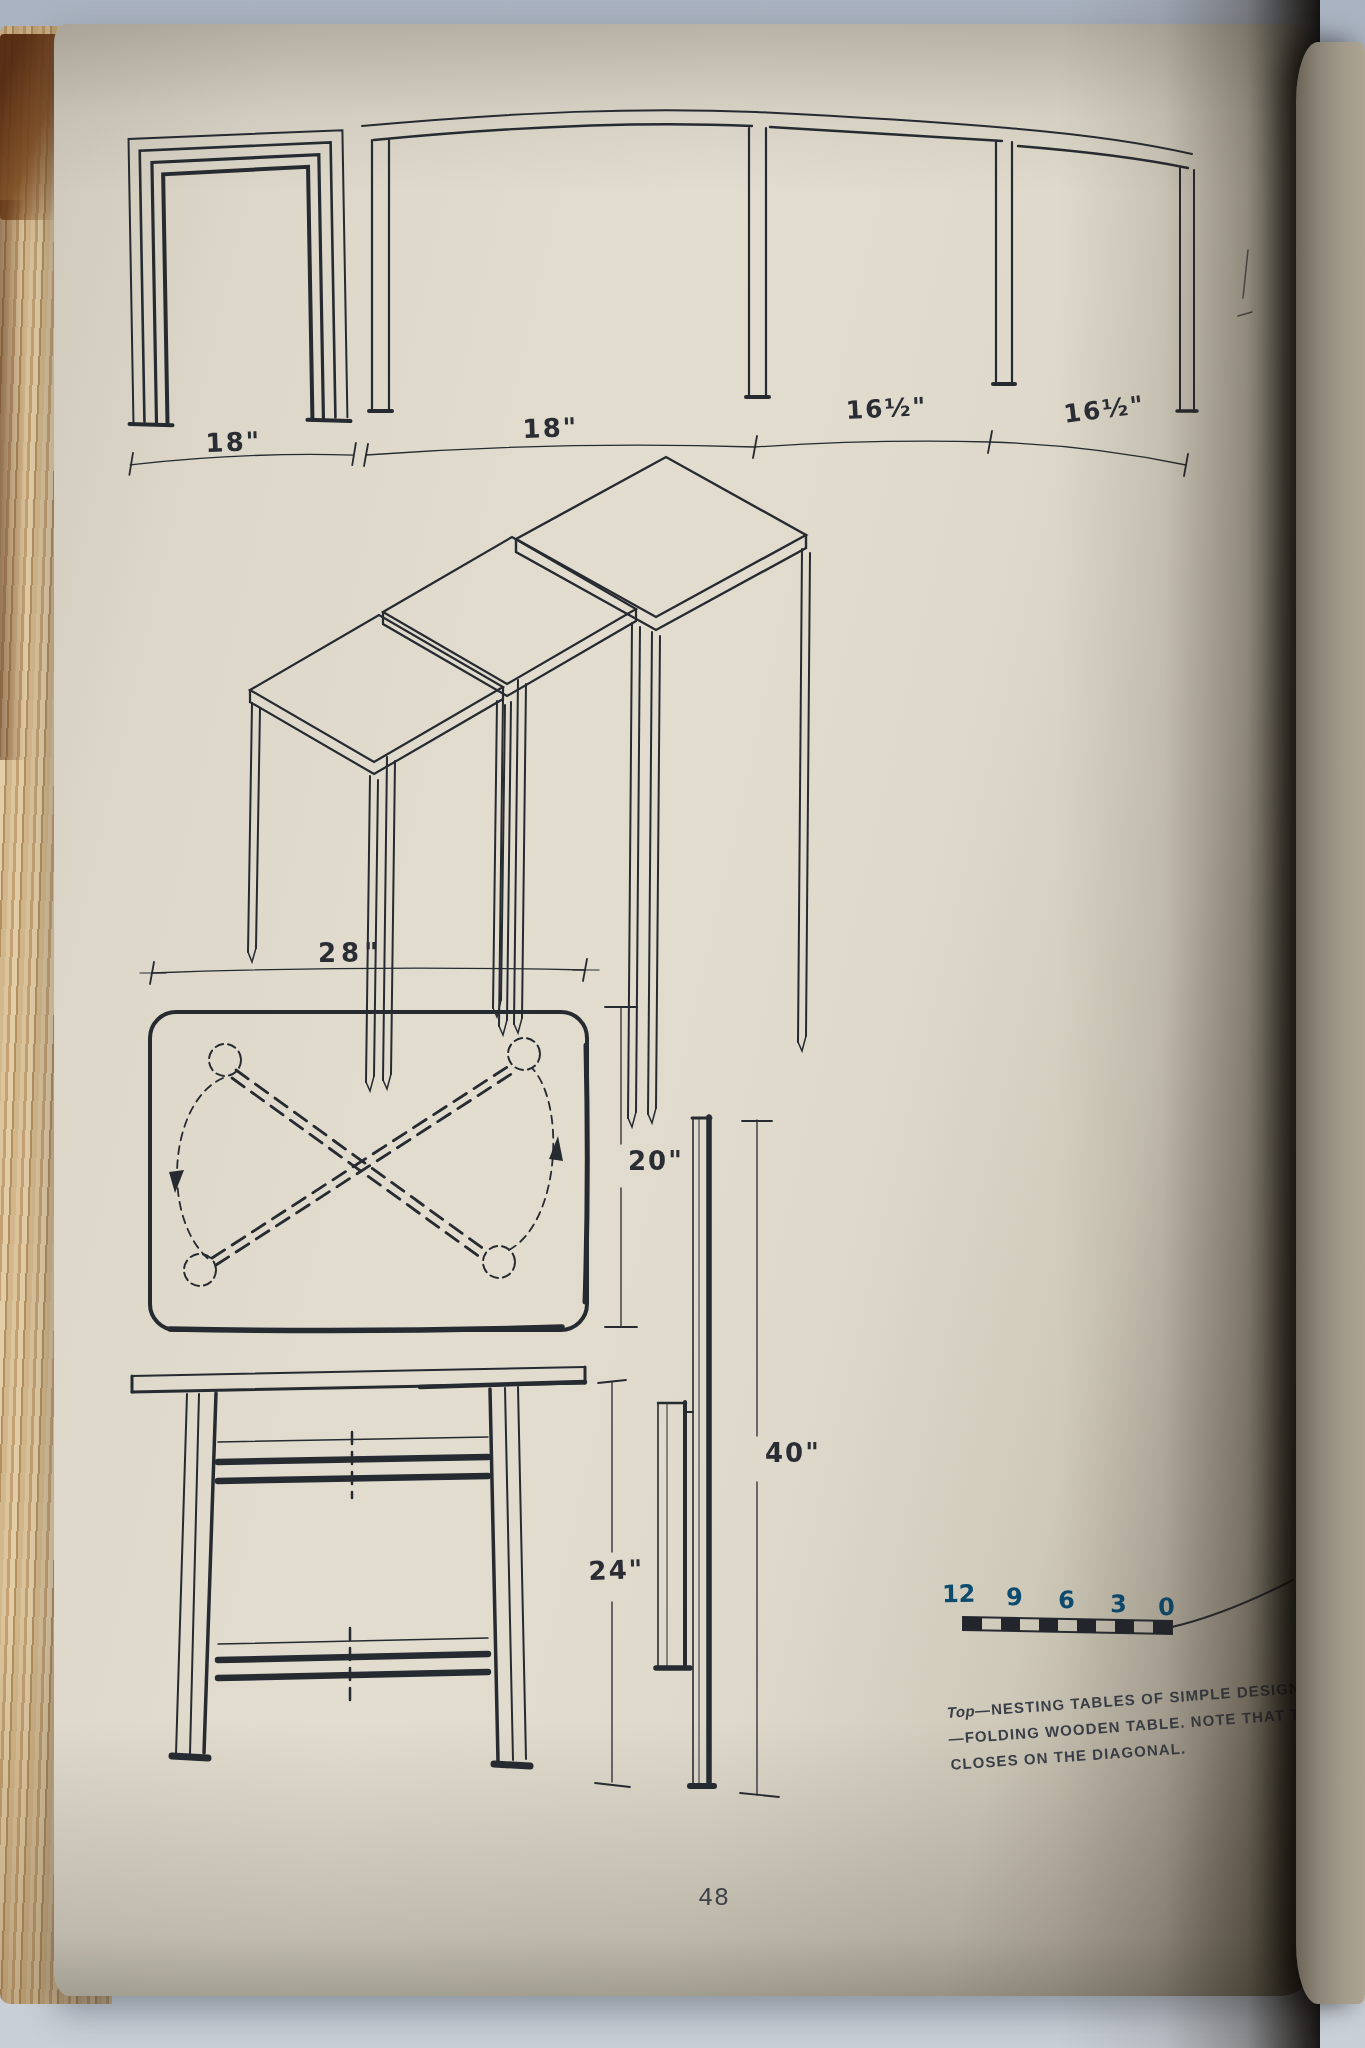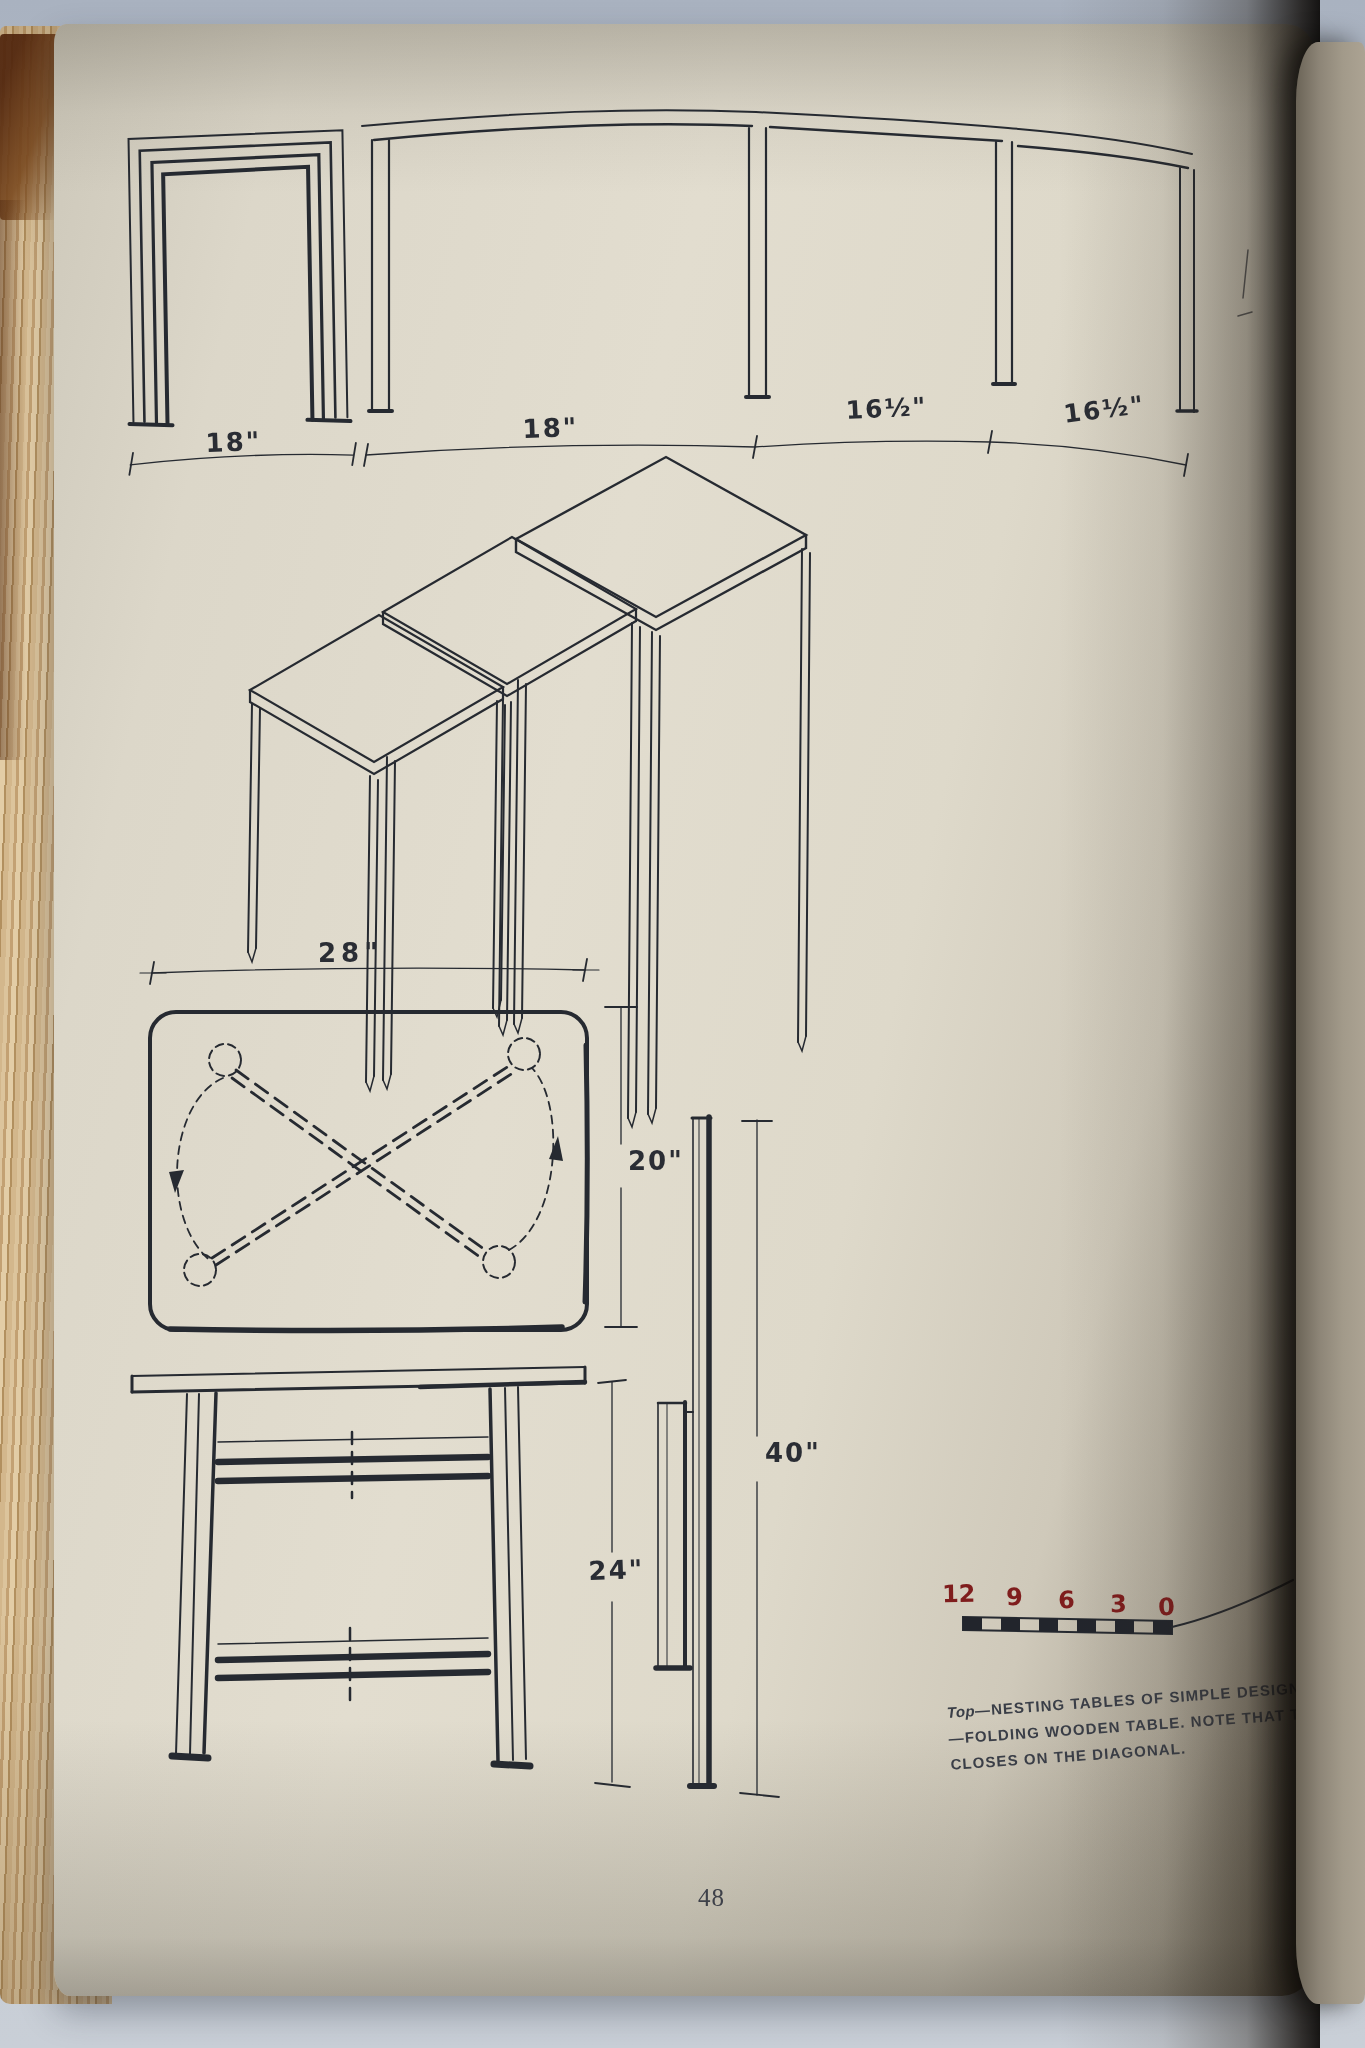--- a/index.html
+++ b/index.html
@@ -26,29 +26,29 @@
     box-shadow:0 16px 34px rgba(35,40,55,.35);}
   .page::before{content:"";position:absolute;inset:0;border-radius:inherit;
     background:linear-gradient(180deg,rgba(85,80,68,.30),rgba(85,80,68,.08) 90px,rgba(85,80,68,0) 170px);}
   .page::after{content:"";position:absolute;inset:0;border-radius:inherit;
     background:linear-gradient(180deg,rgba(70,66,55,0) 86%,rgba(70,66,55,.22) 97%,rgba(50,46,38,.35) 100%);}
   
   #ink{position:absolute;left:0;top:0;z-index:5;}
   .labels{position:absolute;inset:0;z-index:6;}
   .lbl{position:absolute;font:bold 26px "DejaVu Sans",sans-serif;color:#2a2d34;
        letter-spacing:2px;white-space:nowrap;transform-origin:left top;}
-  .rnum{position:absolute;font:bold 24px "DejaVu Sans",sans-serif;color:#7f1d1d;
+  .rnum{position:absolute;font:bold 24px "DejaVu Sans",sans-serif;color:#0c4a6e;
         transform:rotate(-1deg);white-space:nowrap;}
   .caption{position:absolute;left:946px;top:1700px;width:430px;z-index:6;
     transform:rotate(-4deg);transform-origin:left top;
     font-family:"Liberation Sans",sans-serif;font-weight:bold;font-size:15px;
     letter-spacing:1.1px;line-height:26px;color:#3a3e47;white-space:nowrap;}
   .cap-italic{font-style:italic;letter-spacing:.4px;}
   .pagenum{position:absolute;left:698px;top:1884px;z-index:6;
-    font-family:Liberation Serif, serif;font-size:25px;color:#3e4149;letter-spacing:1px;text-align:right;}
+    font-family:Liberation Mono, monospace;font-size:25px;color:#3e4149;letter-spacing:1px;text-align:right;}
   
   .curl{position:absolute;left:1058px;top:0;width:262px;height:2048px;z-index:7;pointer-events:none;
     background:linear-gradient(90deg,rgba(44,37,27,0) 0%,rgba(44,37,27,.10) 40%,rgba(36,29,20,.38) 72%,rgba(16,12,8,.82) 93%,rgba(8,6,4,.92) 100%);}
   .next-page{position:absolute;left:1296px;top:42px;width:69px;height:1962px;z-index:8;
     background:linear-gradient(90deg,#6b6457 0%,#8d8577 34%,#a29a8a 68%,#aca393 100%);
     border-radius:22px 6px 6px 22px / 60px 10px 10px 60px;
     box-shadow:-14px 0 26px rgba(10,8,5,.6);}
 </style>
 </head>
 <body>

